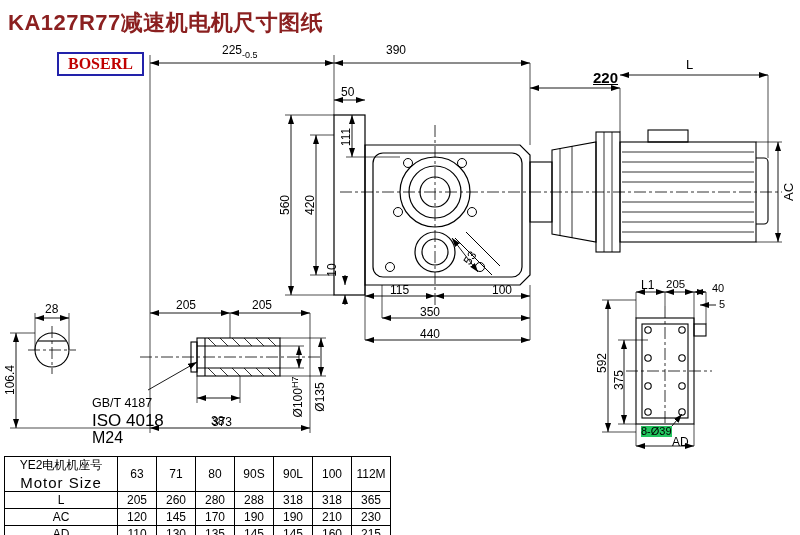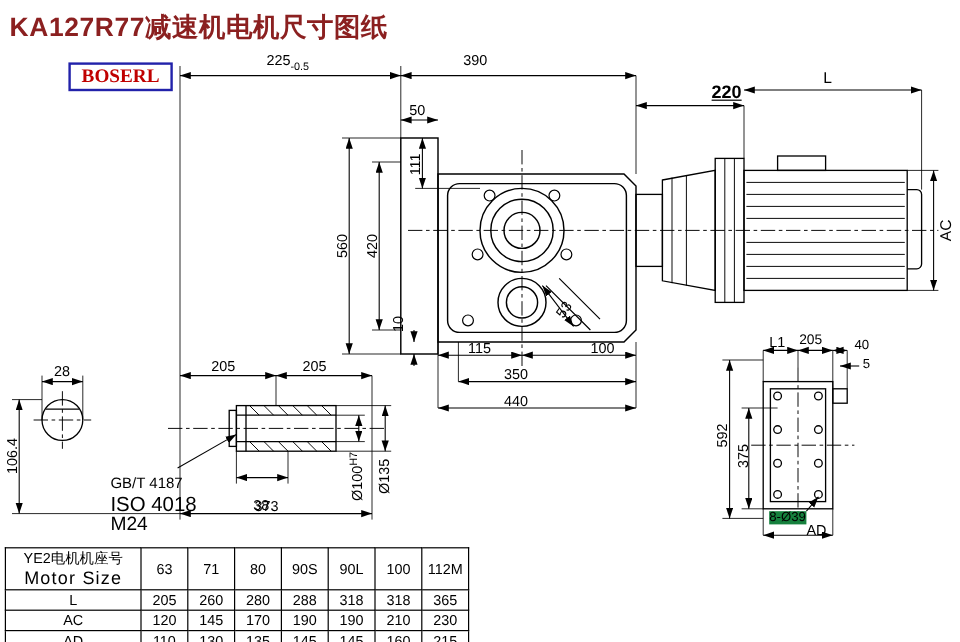--- a/index.html
+++ b/index.html
@@ -204,21 +204,21 @@
     <span>Ø100</span><span class="sup">H7</span>
   </span>
   <span class="lbl rot" style="left:320px;top:397px;">Ø135</span>
 
   <span class="lbl" style="left:641px;top:279px;font-size:12px;">L1</span>
   <span class="lbl" style="left:666px;top:279px;font-size:11.5px;">205</span>
   <span class="lbl" style="left:712px;top:283px;font-size:11px;">40</span>
   <span class="lbl" style="left:719px;top:299px;font-size:11px;">5</span>
   <span class="lbl rot" style="left:602px;top:363px;">592</span>
   <span class="lbl rot" style="left:619px;top:380px;">375</span>
-  <span class="lbl" style="left:641px;top:426px;font-size:11px;background:#15803d;">8-Ø39</span>
+  <span class="lbl" style="left:641px;top:426px;font-size:11px;background:#22c55e;">8-Ø39</span>
   <span class="lbl" style="left:672px;top:436px;">AD</span>
 
   <table id="size-table">
     <tbody>
         <tr class="hdr">
       <td class="lab">
         <span class="hdr-cn">YE2电机机座号</span>
         <span class="hdr-en">Motor Size</span>
       </td>
       <td class="val">63</td>

